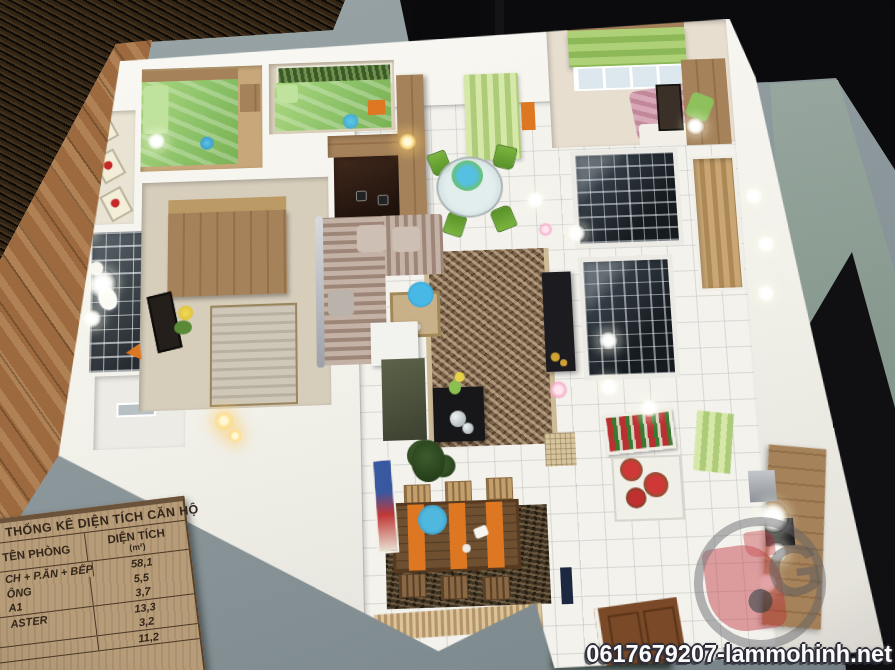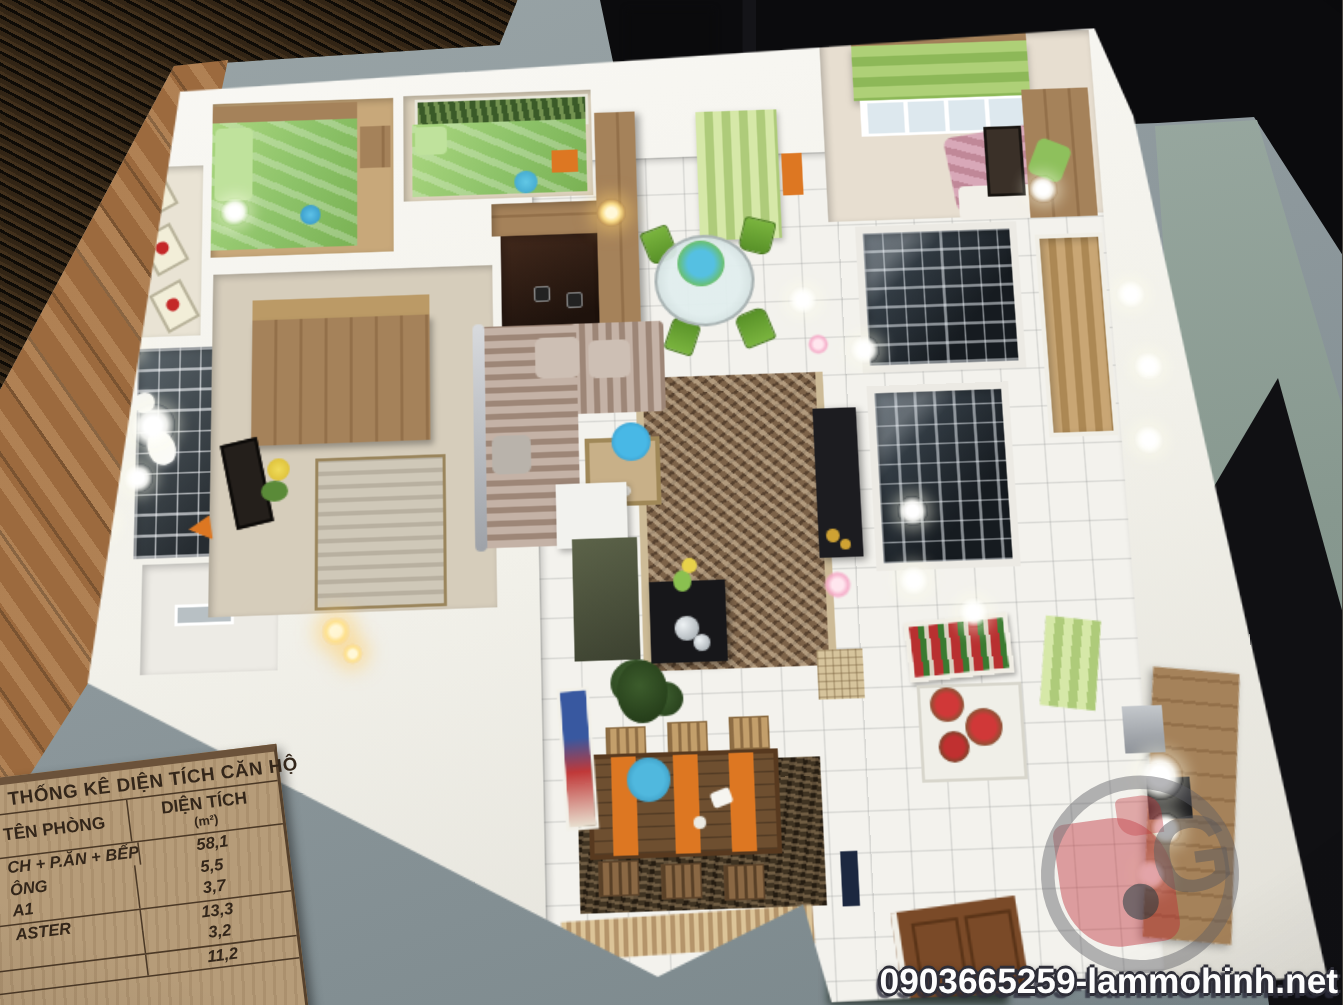--- a/index.html
+++ b/index.html
@@ -336,14 +336,14 @@
   <div class="abs logo">
     <div class="logo-red"></div>
     <div class="logo-red2"></div>
     <div class="logo-ring"></div>
     <div class="logo-dot"></div>
     <div class="logo-g">G</div>
   </div>
 
   <div class="abs vignette"></div>
 
-  <div class="abs watermark">0903665259-lammohinh.net</div>
+  <div class="abs watermark">0617679207-lammohinh.net</div>
 </div>
 
 </body></html>

